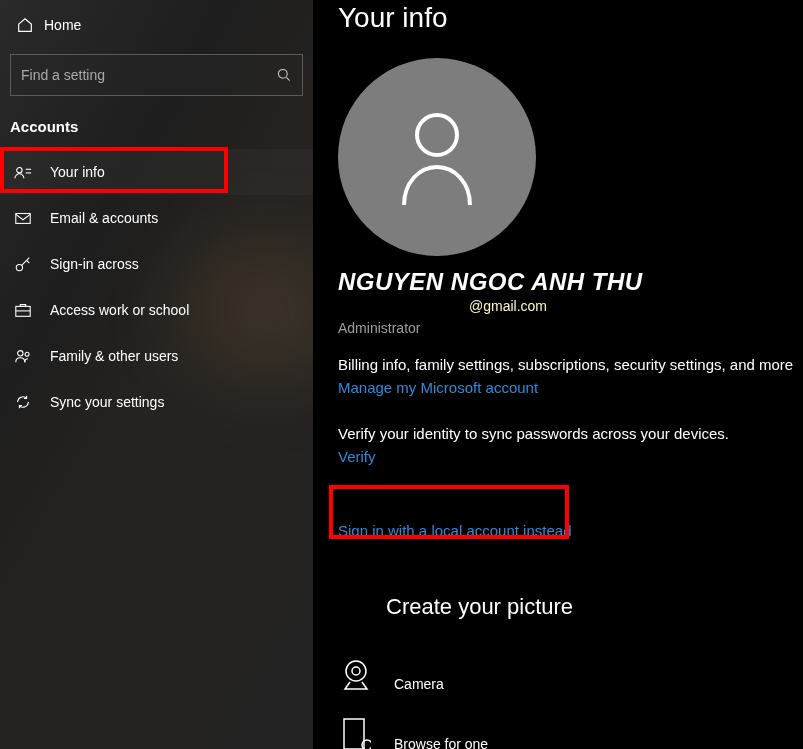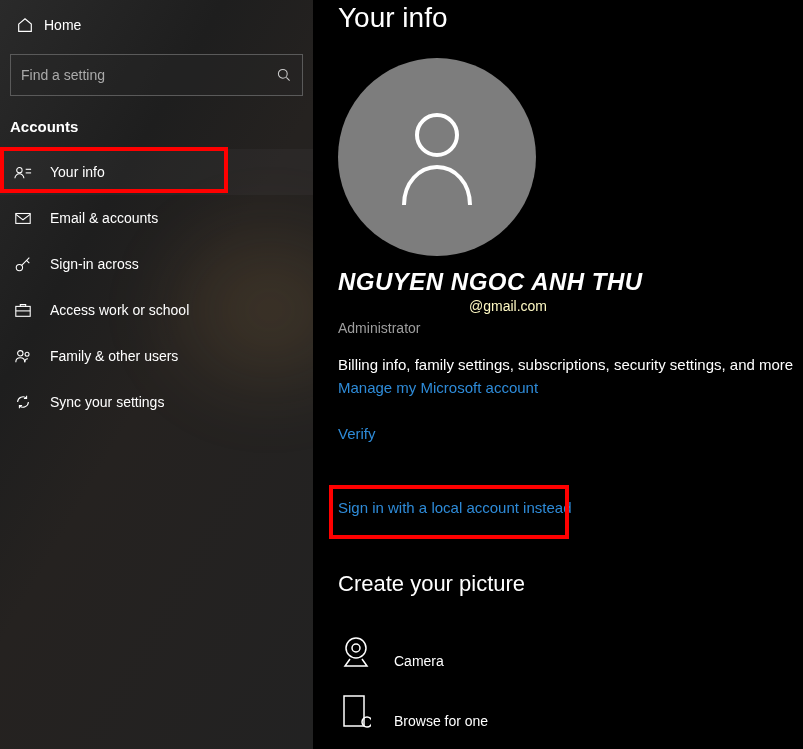--- a/index.html
+++ b/index.html
@@ -149,20 +149,21 @@
       top: 485px;
       width: 240px;
       height: 54px;
       position: fixed;
     }
     .section-h2 {
       font-size: 22px;
       font-weight: 400;
       margin-top: 54px;
       margin-bottom: 24px;
+      margin-left: 48px;
     }
     .picture-row {
       display: flex;
       align-items: flex-end;
       gap: 20px;
       padding: 12px 0;
       font-size: 14px;
       cursor: pointer;
     }
     .picture-row .pic-icon {
@@ -263,20 +264,21 @@
 
   <div class="user-name">NGUYEN NGOC ANH THU</div>
   <div class="user-email">@gmail.com</div>
   <div class="user-role">Administrator</div>
 
   <div class="desc-line">Billing info, family settings, subscriptions, security settings, and more</div>
   <div><span class="link">Manage my Microsoft account</span></div>
 
   <div class="block-gap"></div>
 
+  <div class="desc-line">Verify your identity to sync passwords across your devices.</div>
   <div><span class="link">Verify</span></div>
 
   <div style="height:56px"></div>
 
   <div><span class="link">Sign in with a local account instead</span></div>
 
   <h2 class="section-h2">Create your picture</h2>
 
   <div class="picture-row">
     <div class="pic-icon">

